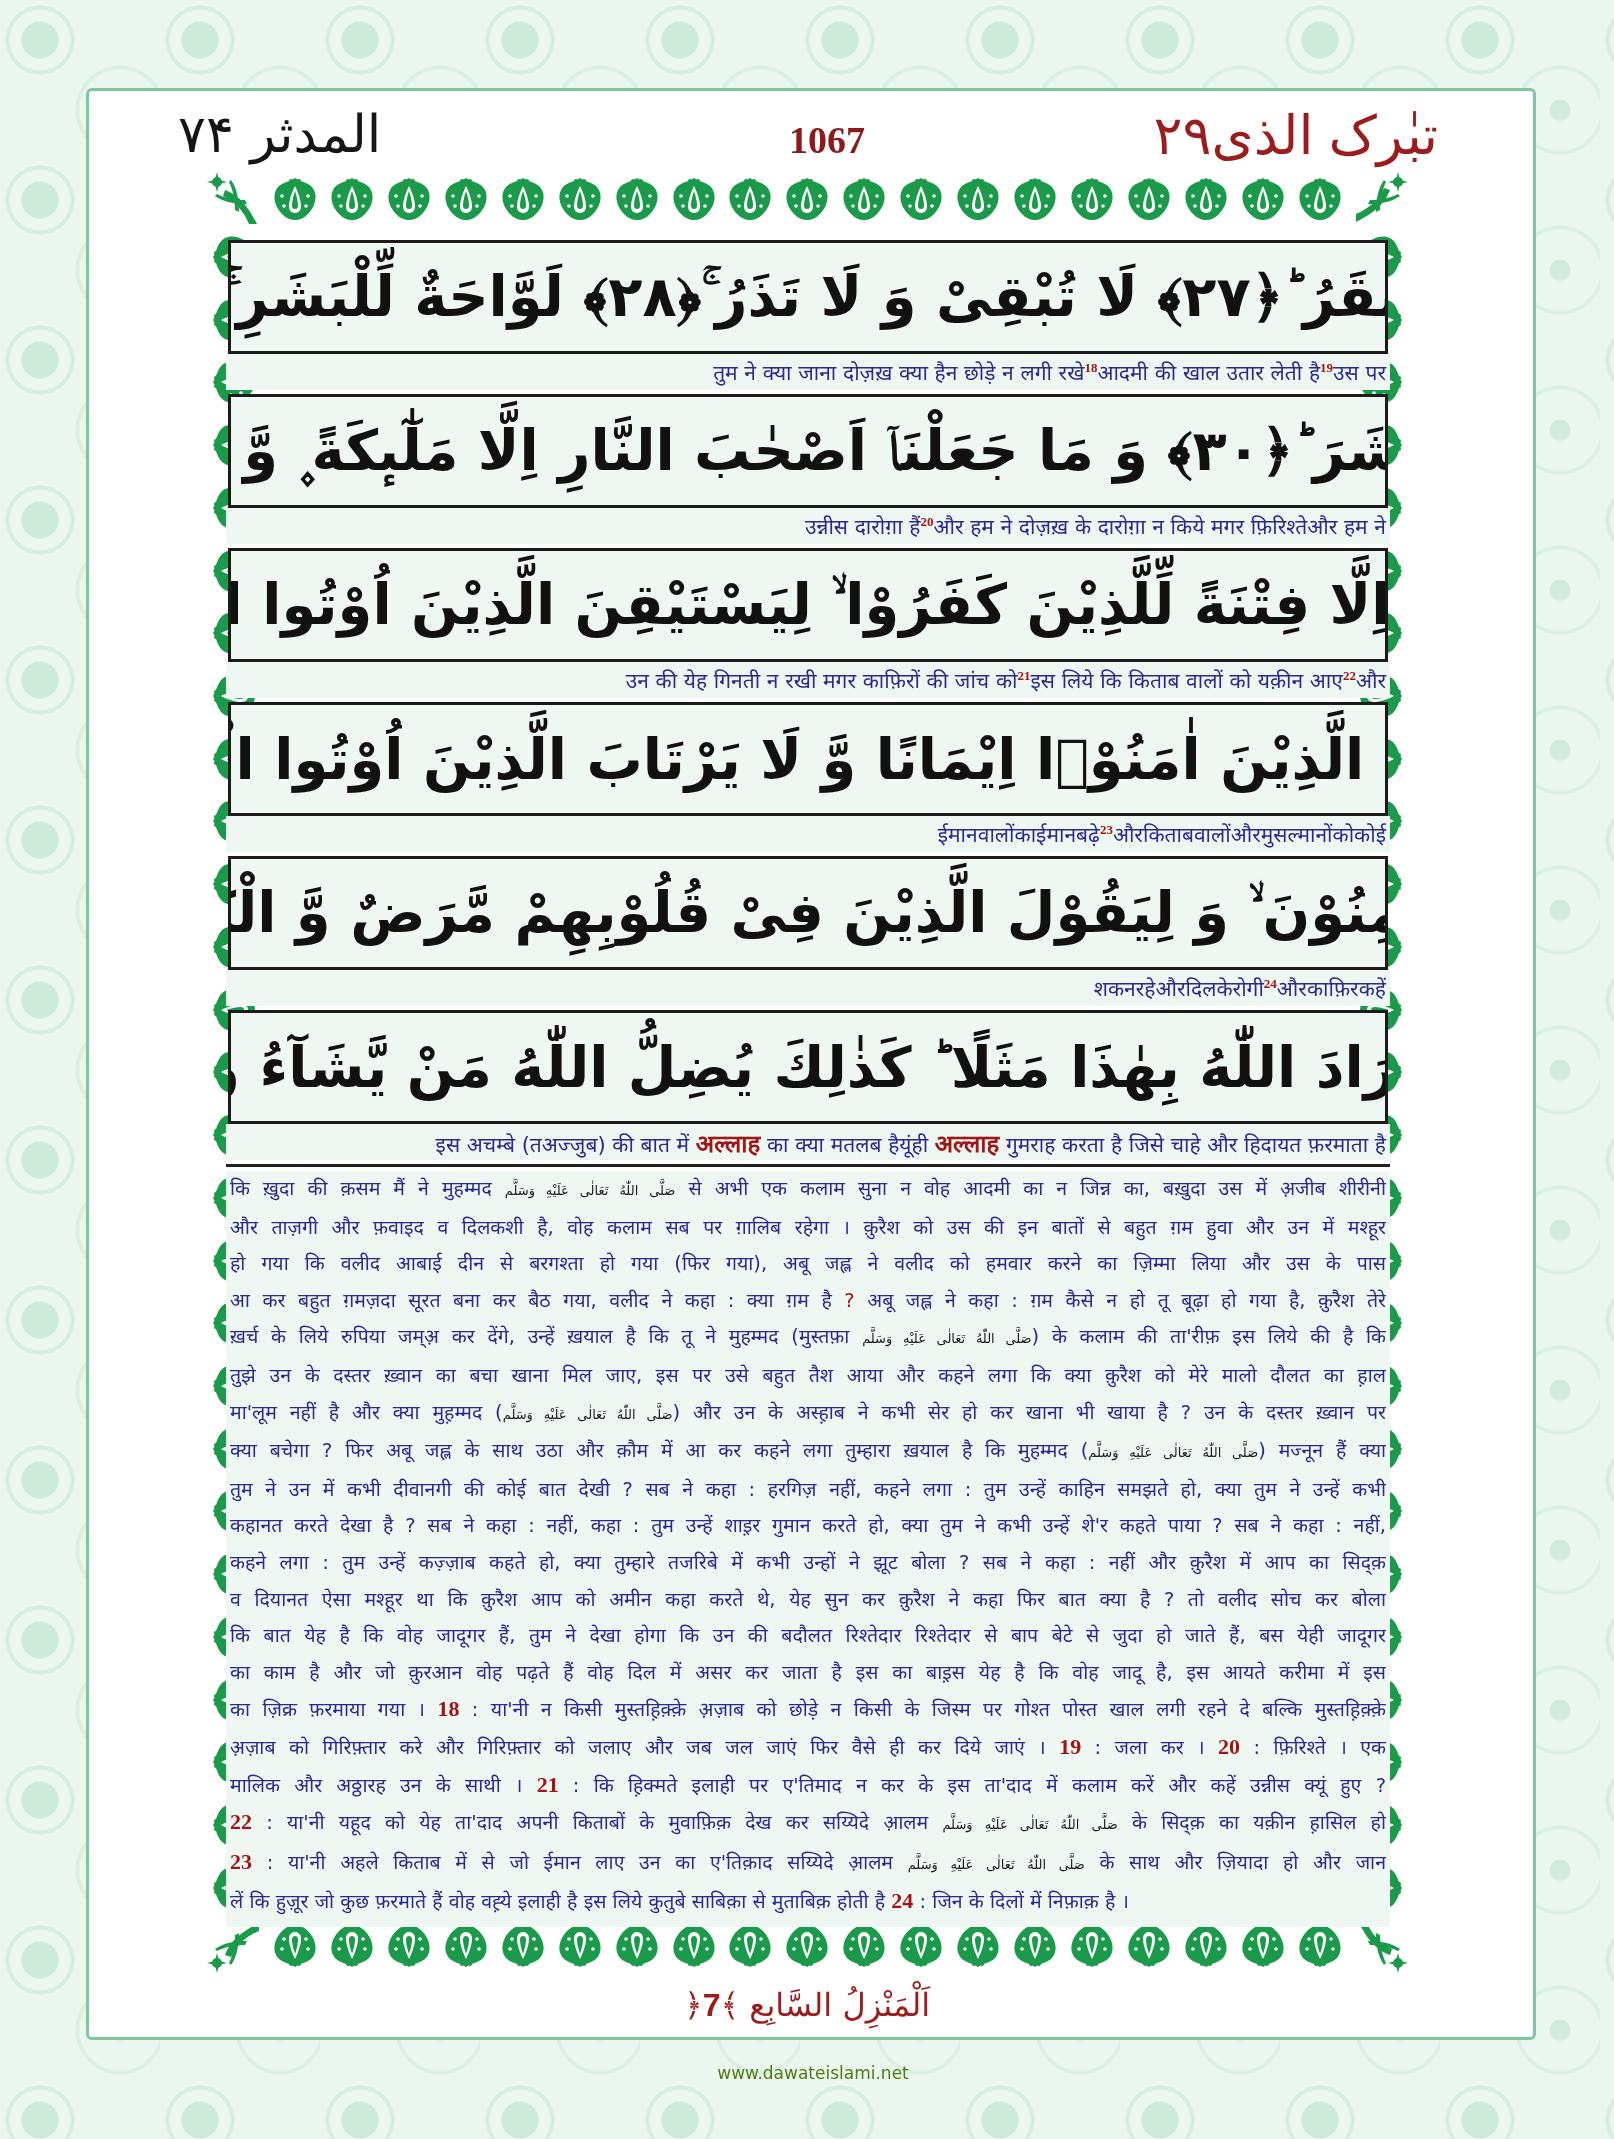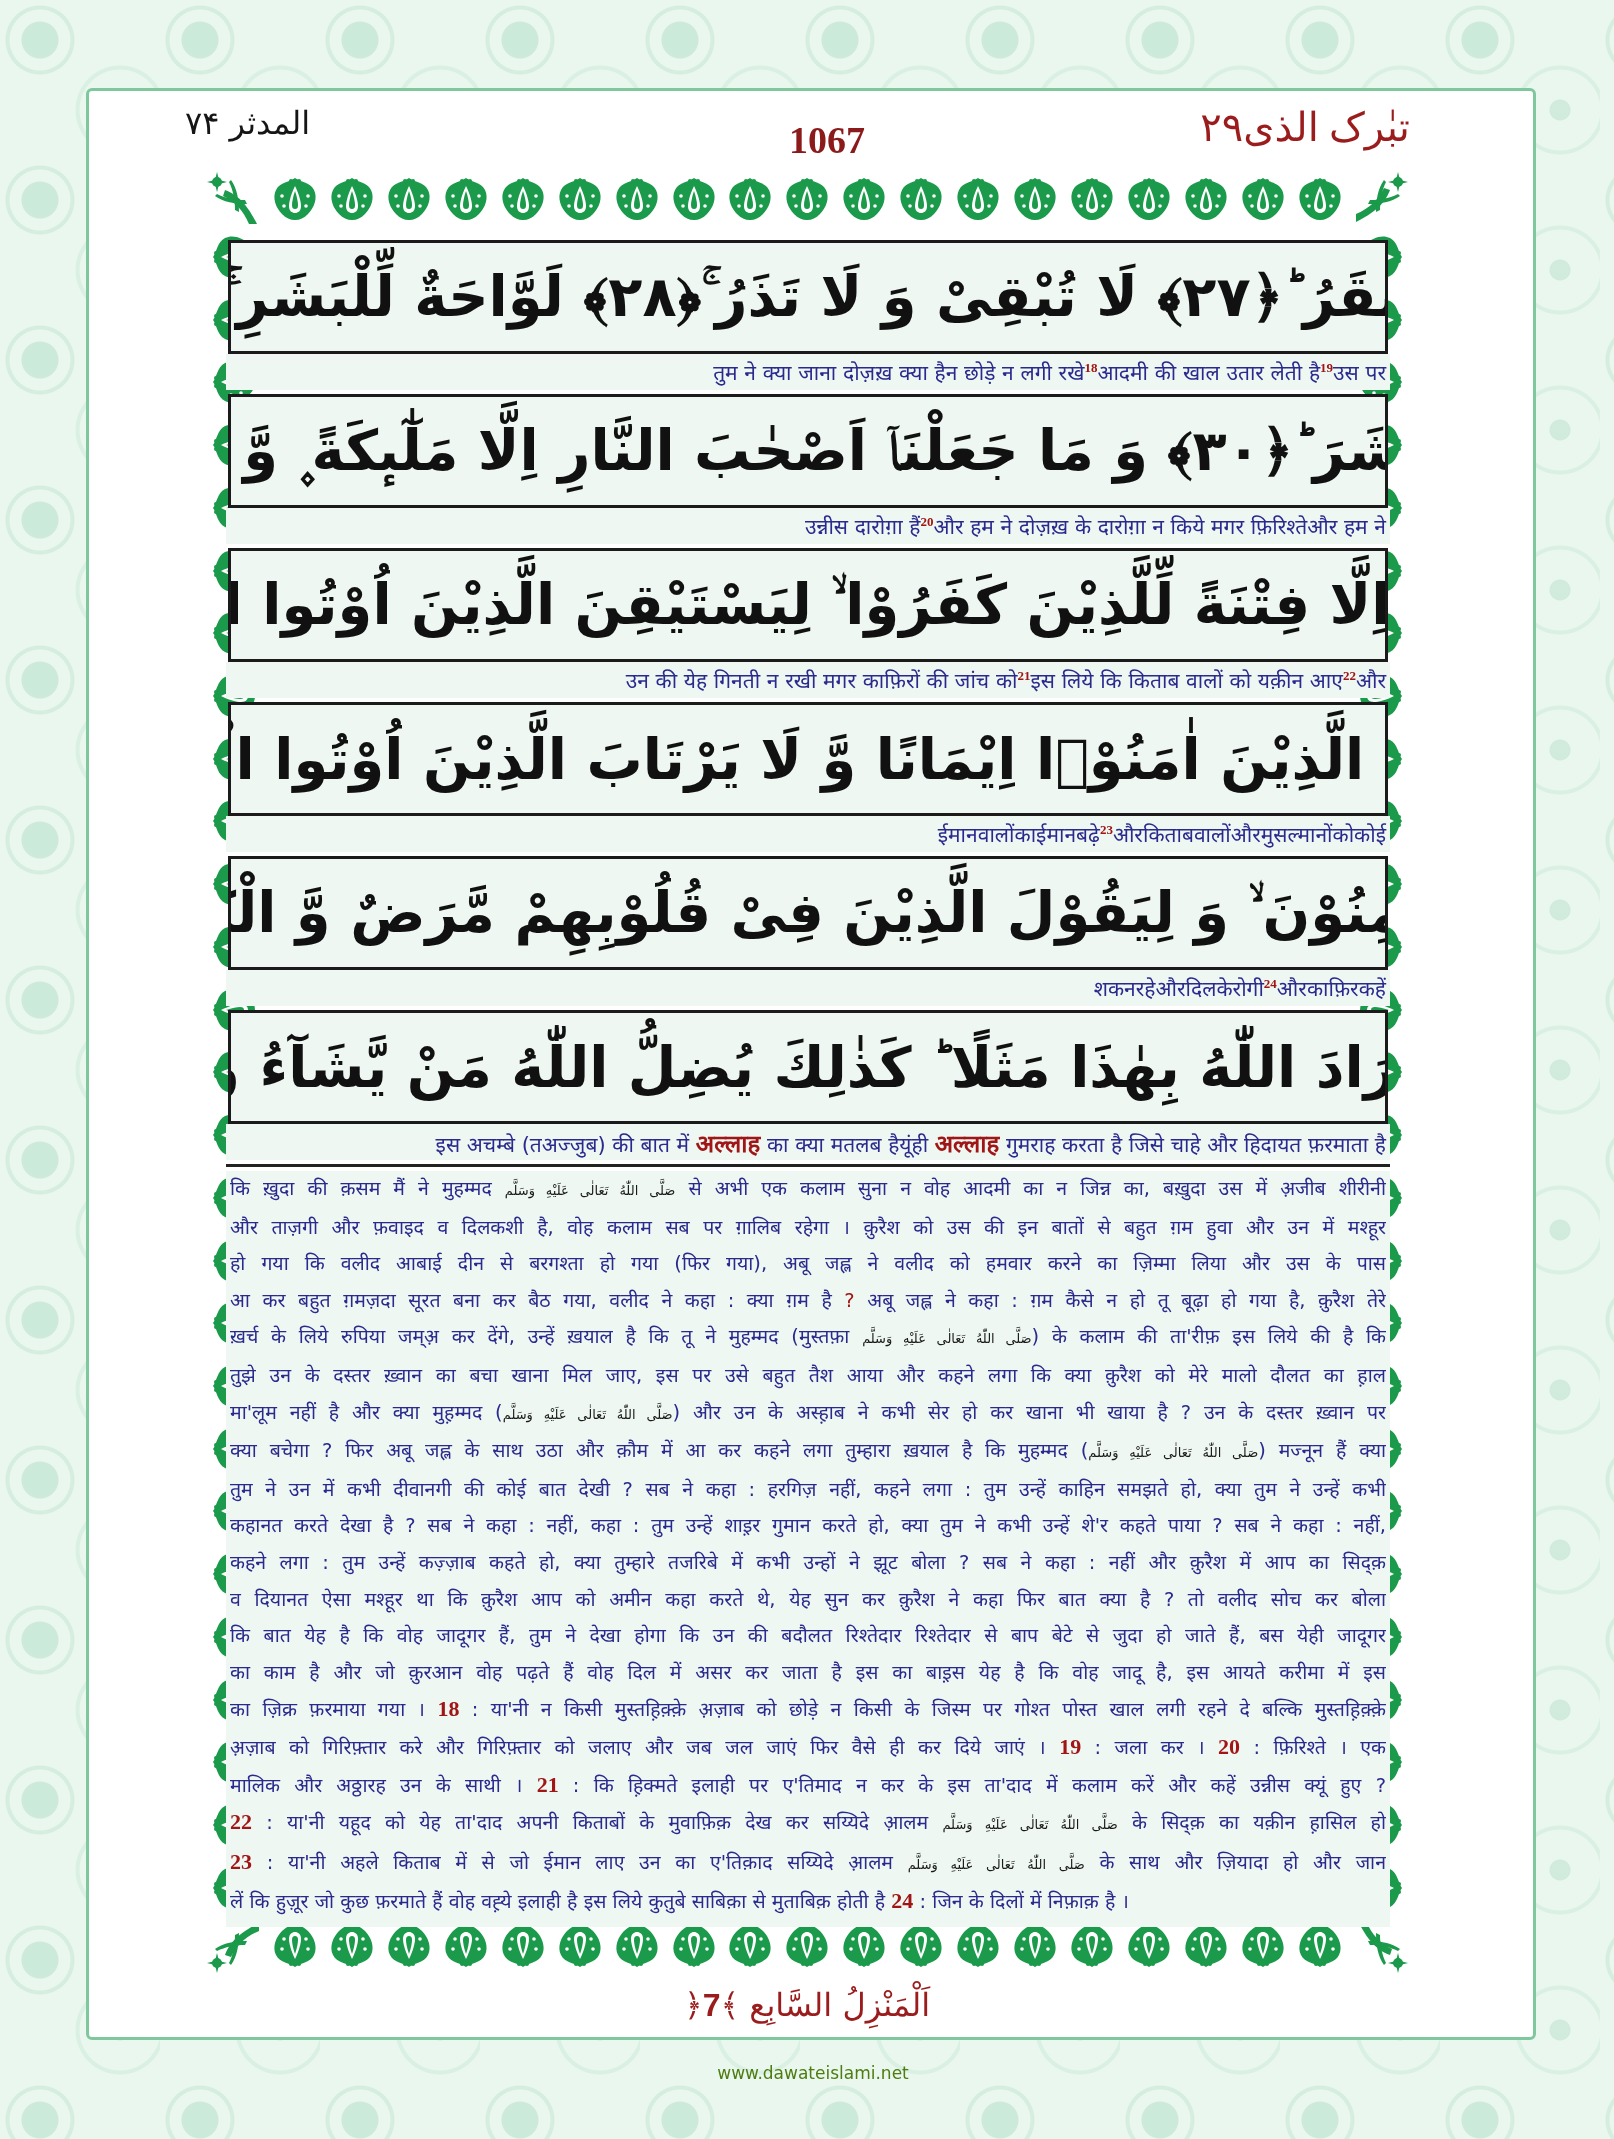--- a/index.html
+++ b/index.html
@@ -10,26 +10,26 @@
   }
   
   .bg{position:absolute;inset:0;
     background:
       radial-gradient(circle at 40px 40px, rgba(150,210,175,.35) 0 18px, transparent 19px 30px, rgba(150,210,175,.25) 31px 34px, transparent 35px) 0 0/160px 160px,
       radial-gradient(circle at 120px 110px, rgba(150,210,175,.3) 0 10px, transparent 11px 40px, rgba(150,210,175,.2) 41px 44px, transparent 45px) 0 0/160px 160px,
       #eaf7ef;
   }
   .card{position:absolute;left:86px;top:88px;width:1450px;height:1952px;
     background:#ffffff;border:3px solid #7fc79d;border-radius:6px;box-sizing:border-box;}
-  .hdr-left{position:absolute;left:185px;top:104px;font-family:"DejaVu Serif",serif;
-    font-size:32px;color:#151515;direction:rtl;}
+  .hdr-left{position:absolute;left:178px;top:104px;font-family:"DejaVu Serif",serif;
+    font-size:52px;color:#151515;direction:rtl;}
   .hdr-center{position:absolute;left:0;right:0;top:118px;text-align:center;
     font-family:"Liberation Serif",serif;font-weight:bold;font-size:38px;color:#8b1a1a;margin-left:40px;}
-  .hdr-right{position:absolute;right:204px;top:104px;font-family:Liberation Serif, serif;
-    font-size:40px;color:#9b1c1c;direction:rtl;}
+  .hdr-right{position:absolute;right:176px;top:104px;font-family:Liberation Sans, sans-serif;
+    font-size:54px;color:#9b1c1c;direction:rtl;}
 
   
   .frame{position:absolute;left:205px;top:170px;width:1205px;height:1805px;}
   .orn-row{position:absolute;left:0;right:0;height:58px;display:flex;justify-content:space-between;align-items:center;}
   .orn-row.top{top:0;} .orn-row.bottom{bottom:0;}
   .orn-col{position:absolute;top:62px;bottom:62px;width:58px;display:flex;flex-direction:column;justify-content:space-between;align-items:center;}
   .orn-col.left{left:0;} .orn-col.right{right:0;}
   .orn{width:50px;height:50px;position:relative;}
   .orn svg{width:100%;height:100%;display:block;}
   .corner{width:58px;height:58px;}

